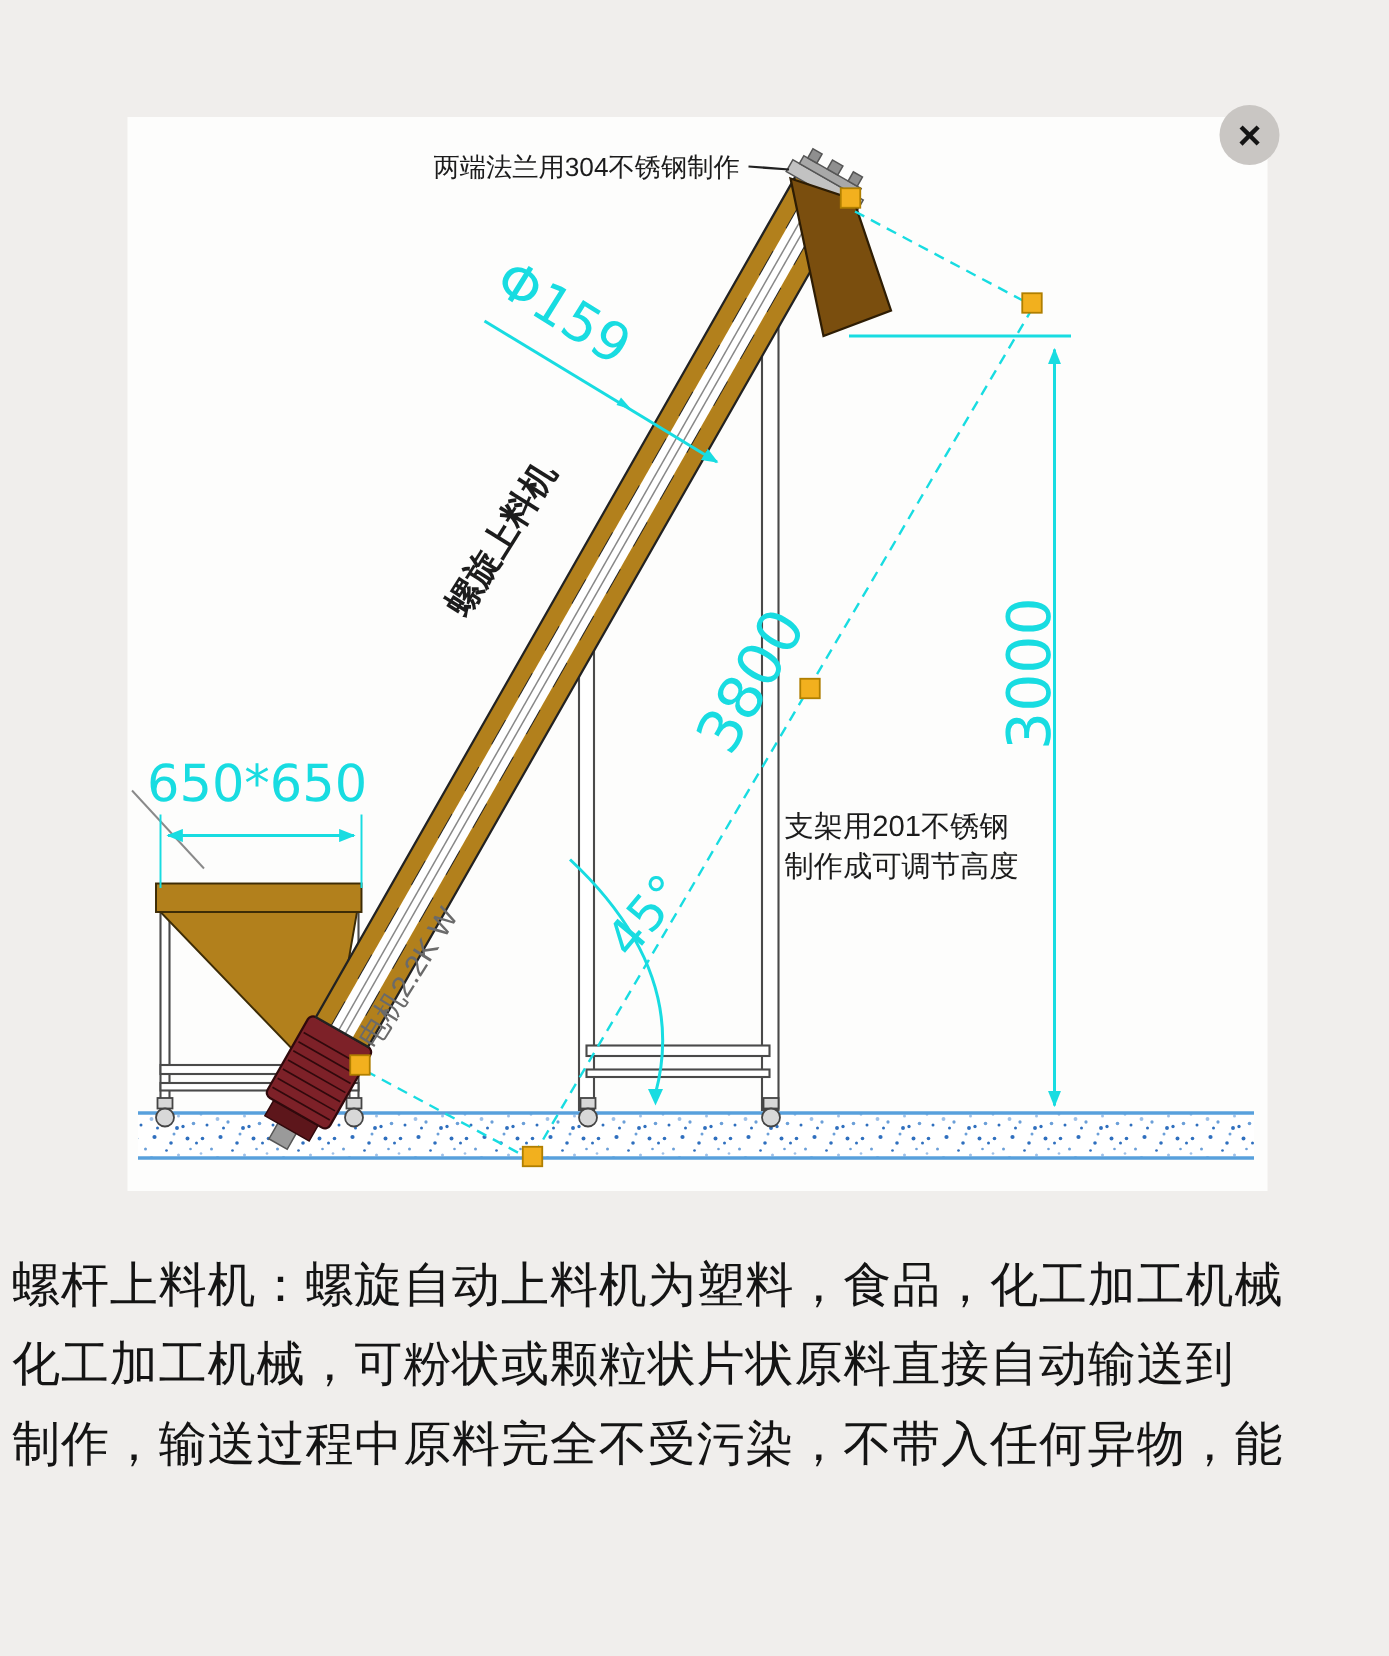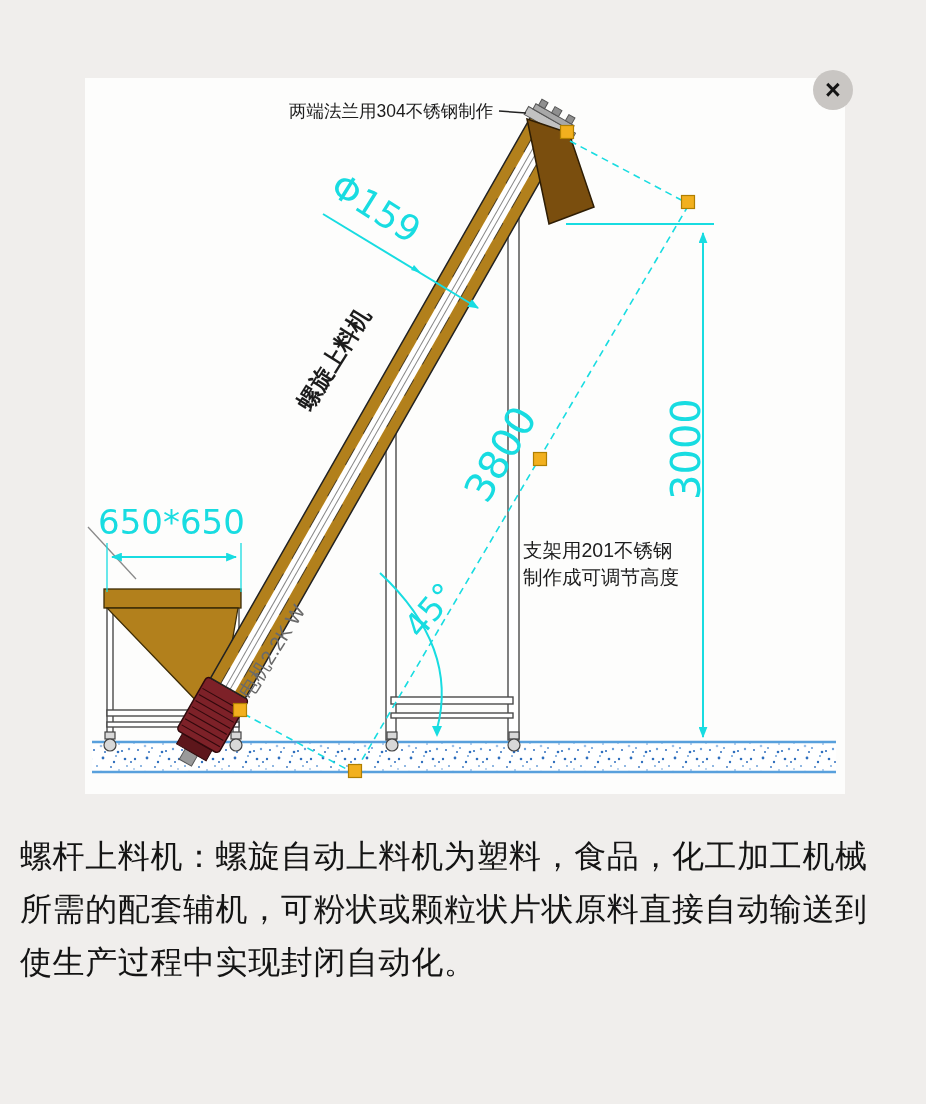--- a/index.html
+++ b/index.html
@@ -23,21 +23,21 @@
   .motorline{stroke:#30090c;stroke-width:1.1;}
   
   #close-btn{
     position:absolute;left:813px;top:70px;width:40px;height:40px;border-radius:50%;
     background:#c9c6c3;display:flex;align-items:center;justify-content:center;
     cursor:pointer;z-index:5;
   }
   #close-btn span{font-size:27px;font-weight:bold;color:#141414;line-height:1;}
   
   #description{
-    position:absolute;left:20px;top:830px;width:892px;z-index:2;
+    position:absolute;left:8px;top:830px;width:892px;z-index:2;
     color:#141414;
   }
   #description .line{
     font-size:32px;line-height:53px;letter-spacing:0.6px;white-space:nowrap;
   }
 </style>
 </head>
 <body>
 
 <svg id="stage" width="926" height="820" viewBox="0 0 926 820">
@@ -196,15 +196,15 @@
     <text transform="translate(250,700) rotate(-58)" font-size="20" fill="#6a6a6a">电机2.2K W</text>
   </g>
 </svg>
 
 <div id="close-btn">
   <span>×</span>
 </div>
 
 <div id="description">
   <div class="line">螺杆上料机：螺旋自动上料机为塑料，食品，化工加工机械</div>
-  <div class="line">所需的配套辅机，可粉状或颗粒状片状原料直接自动输送到</div>
-  <div class="line">使生产过程中实现封闭自动化。</div>
+  <div class="line">化工加工机械，可粉状或颗粒状片状原料直接自动输送到</div>
+  <div class="line">制作，输送过程中原料完全不受污染，不带入任何异物，能</div>
 </div>
 
 </body></html>

